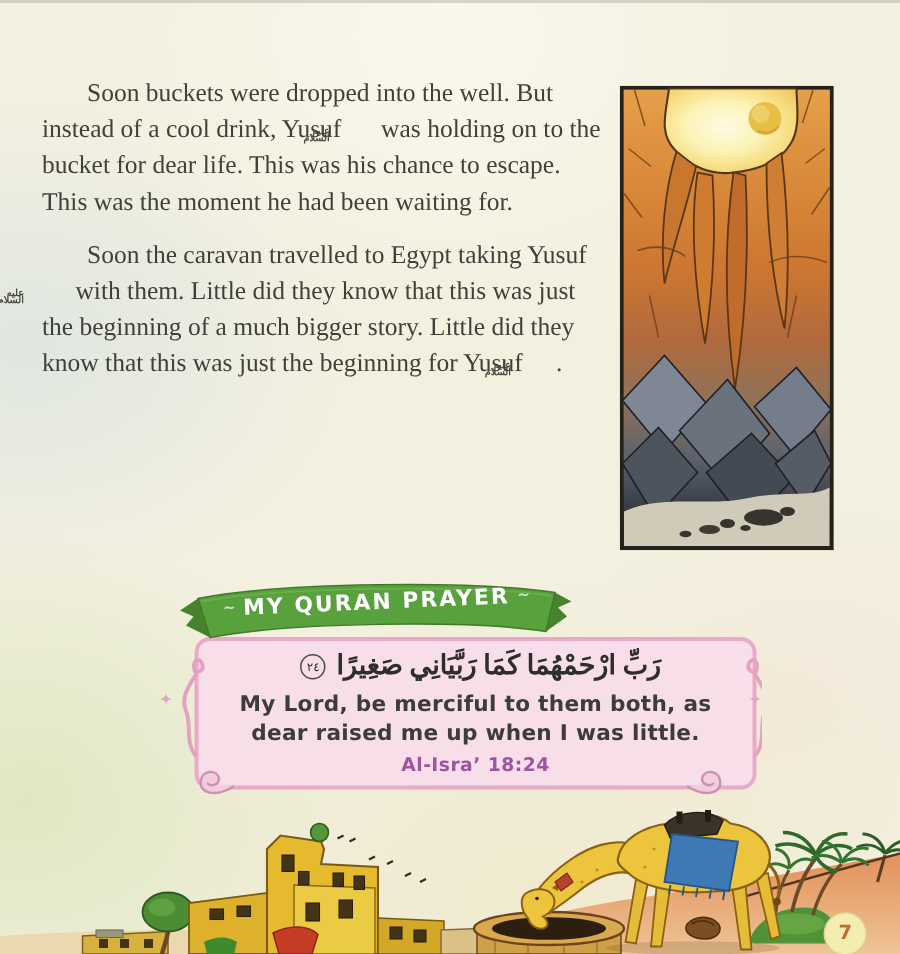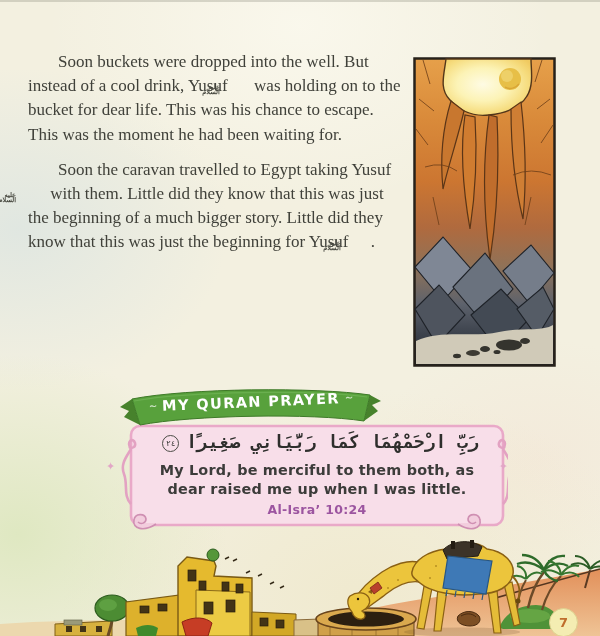--- a/index.html
+++ b/index.html
@@ -35,21 +35,21 @@
   .banner svg{position:absolute;left:0;top:0;width:100%;height:100%;}
   .banner-label{position:absolute;left:0;right:0;top:11px;text-align:center;
     transform:rotate(-2.5deg);color:#ffffff;font-family:"DejaVu Sans",sans-serif;
     font-weight:bold;font-size:14.5px;letter-spacing:1.4px;white-space:nowrap;}
   .squig{opacity:.7;font-size:10px;letter-spacing:0;margin:0 5px;vertical-align:2px;}
 
   
   .prayer-box{position:absolute;left:104px;top:422px;width:404px;height:114px;z-index:2;}
   .prayer-frame{position:absolute;left:0;top:0;width:100%;height:100%;}
   .prayer-content{position:absolute;left:34px;right:12px;top:8px;text-align:center;}
-  .arabic{font-family:Liberation Mono, monospace;font-size:18px;font-weight:bold;
+  .arabic{font-family:Liberation Serif, serif;font-size:18px;font-weight:bold;
     color:#2e2e2c;line-height:27px;direction:rtl;}
   .ayah-circle{display:inline-block;width:15px;height:15px;border:1.3px solid #4c4c46;
     border-radius:50%;font-size:8px;line-height:15px;font-weight:normal;
     vertical-align:2px;margin:0 7px;text-align:center;}
   .translation{margin:4px auto 0;max-width:340px;font-family:"DejaVu Sans",sans-serif;
     font-weight:bold;font-size:14.4px;line-height:19px;color:#3c3c3a;letter-spacing:.2px;}
   .reference{margin-top:3px;font-family:"DejaVu Sans",sans-serif;font-weight:bold;
     font-size:12.5px;color:#9c55a0;letter-spacing:.3px;}
   .sparkle{position:absolute;font-size:11px;color:#e2a6c6;}
   .sparkle.left{left:2px;top:38px;}
@@ -160,21 +160,21 @@
       <path d="M52,102 C40,110 28,107 30,98 C31,91 41,91 42,97 C42,101 37,103 34,100" fill="#f2cddd" stroke="#cf8fb2" stroke-width="1.6"></path>
       <path d="M354,102 C366,110 378,107 376,98 C375,91 365,91 364,97 C364,101 369,103 372,100" fill="#f2cddd" stroke="#cf8fb2" stroke-width="1.6"></path>
     </svg>
     <span class="sparkle left">✦</span>
     <span class="sparkle right">✦</span>
     <div class="prayer-content">
       <div class="arabic" dir="rtl">
         <span>رَبِّ ارْحَمْهُمَا كَمَا رَبَّيَانِي صَغِيرًا</span><span class="ayah-circle">٢٤</span>
       </div>
       <div class="translation">My Lord, be merciful to them both, as dear raised me up when I was little.</div>
-      <div class="reference">Al-Isra’ 10:24</div>
+      <div class="reference">Al-Isra’ 18:24</div>
     </div>
   </div>
 
   <div class="scene">
     <svg viewBox="0 0 600 100" preserveAspectRatio="none">
       <defs>
         <linearGradient id="duneGrad" x1="0" y1="0" x2="0" y2="1">
           <stop offset="0" stop-color="#e2905a"></stop>
             <stop offset=".6" stop-color="#eaaf7e"></stop>
           <stop offset="1" stop-color="#efc496"></stop>

